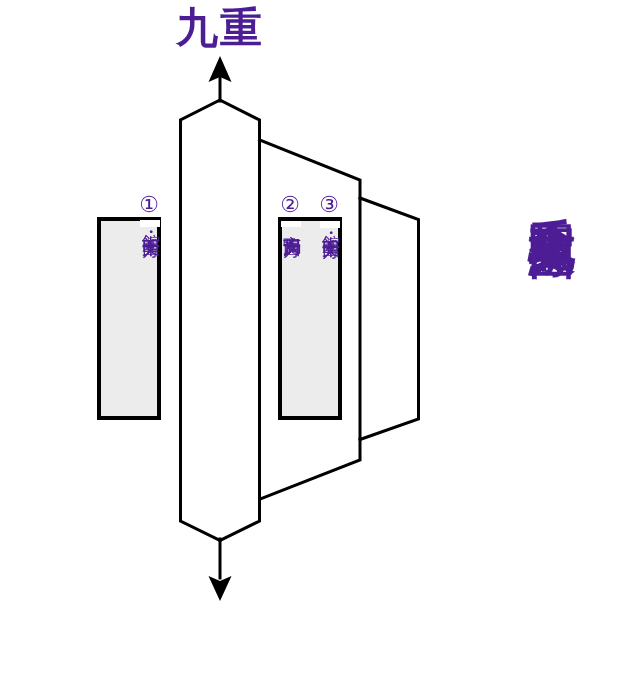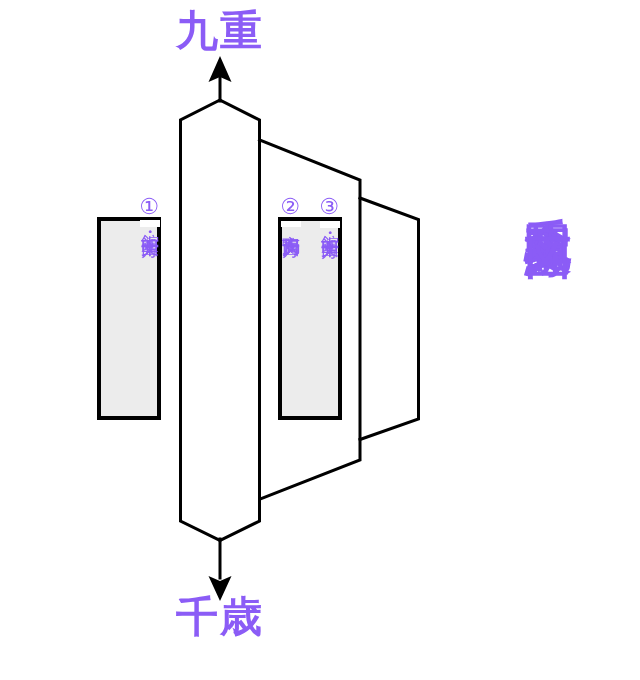--- a/index.html
+++ b/index.html
@@ -7,21 +7,22 @@
     padding: 0;
     background: #ffffff;
     font-family: "DejaVu Sans", sans-serif;
   }
   .canvas {
     position: relative;
     width: 640px;
     height: 680px;
     background: #ffffff;
     overflow: hidden;
-    color: #8b5cf6;
+    color: #4c1d95;
+    font-family: Liberation Mono, monospace;
   }
   .canvas svg {
     position: absolute;
     left: 0;
     top: 0;
   }
   .trk {
     fill: none;
     stroke: #000000;
     stroke-width: 3;
@@ -127,15 +128,14 @@
   <div class="pnum n1">①</div>
   <div class="pnum n2">②</div>
   <div class="pnum n3">③</div>
 
   <div class="pcol c1">館山・千葉方面</div>
   <div class="pcol c2">安房鴨川方面</div>
   <div class="pcol c3">館山・千葉方面</div>
 
   <div class="page-title">千倉駅配線図</div>
 
-  <div class="dir-label south">千歳</div>
 
 </div>
 
 </body></html>

